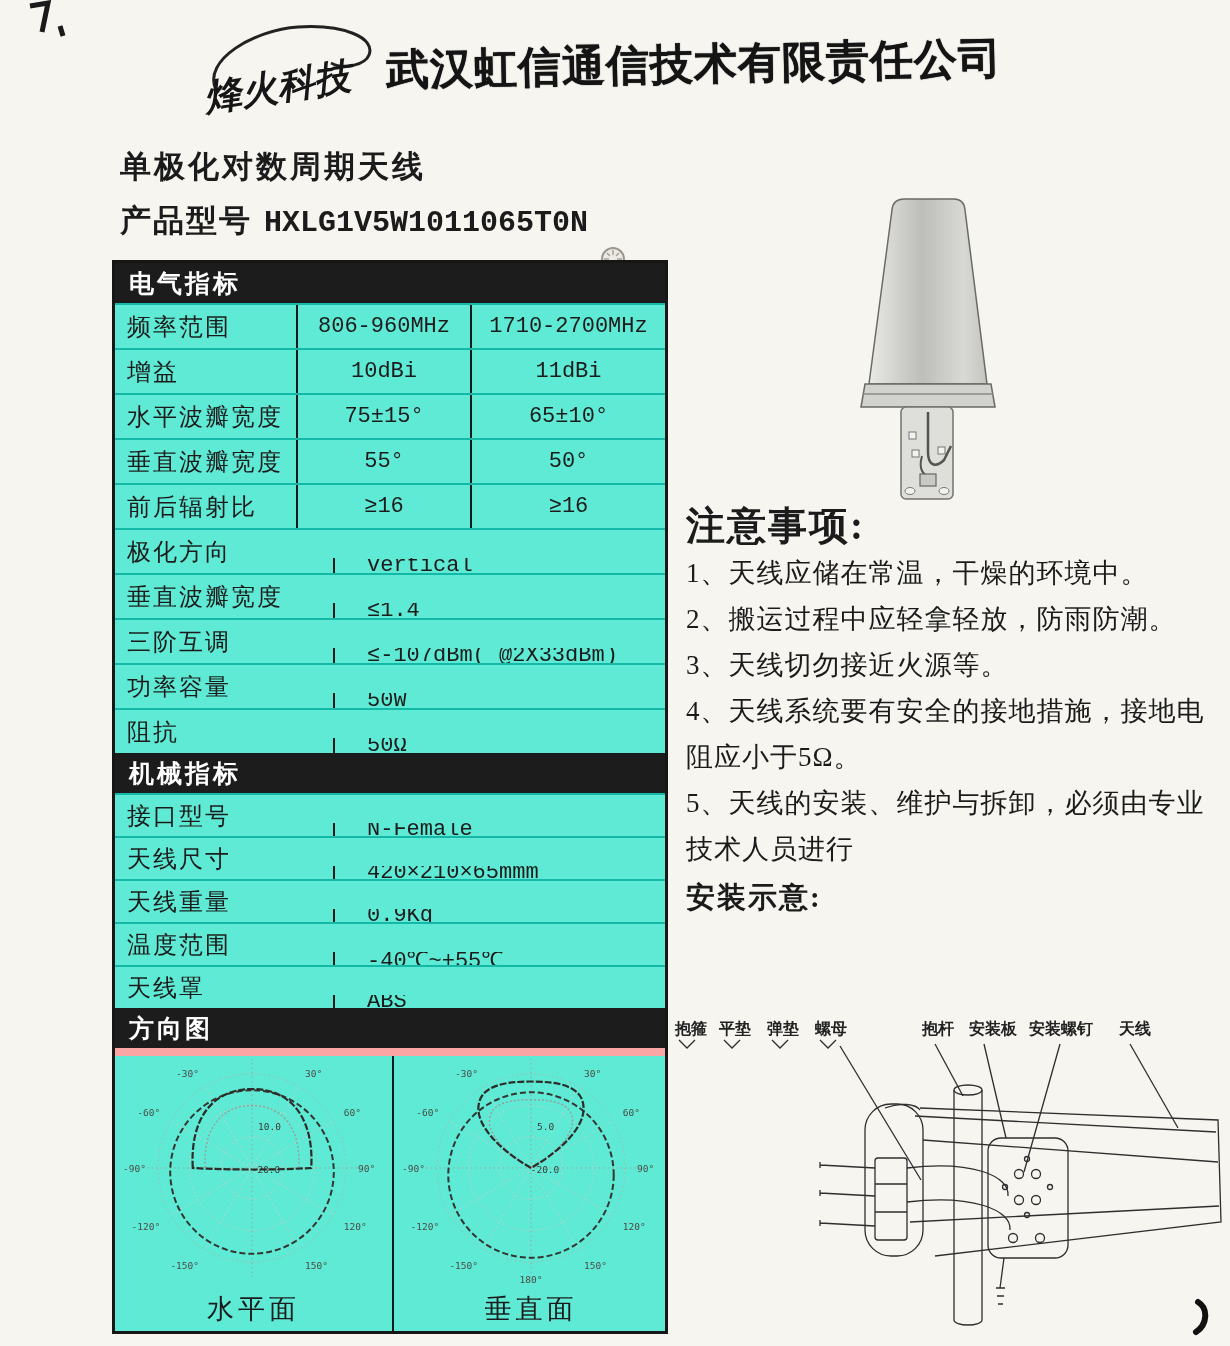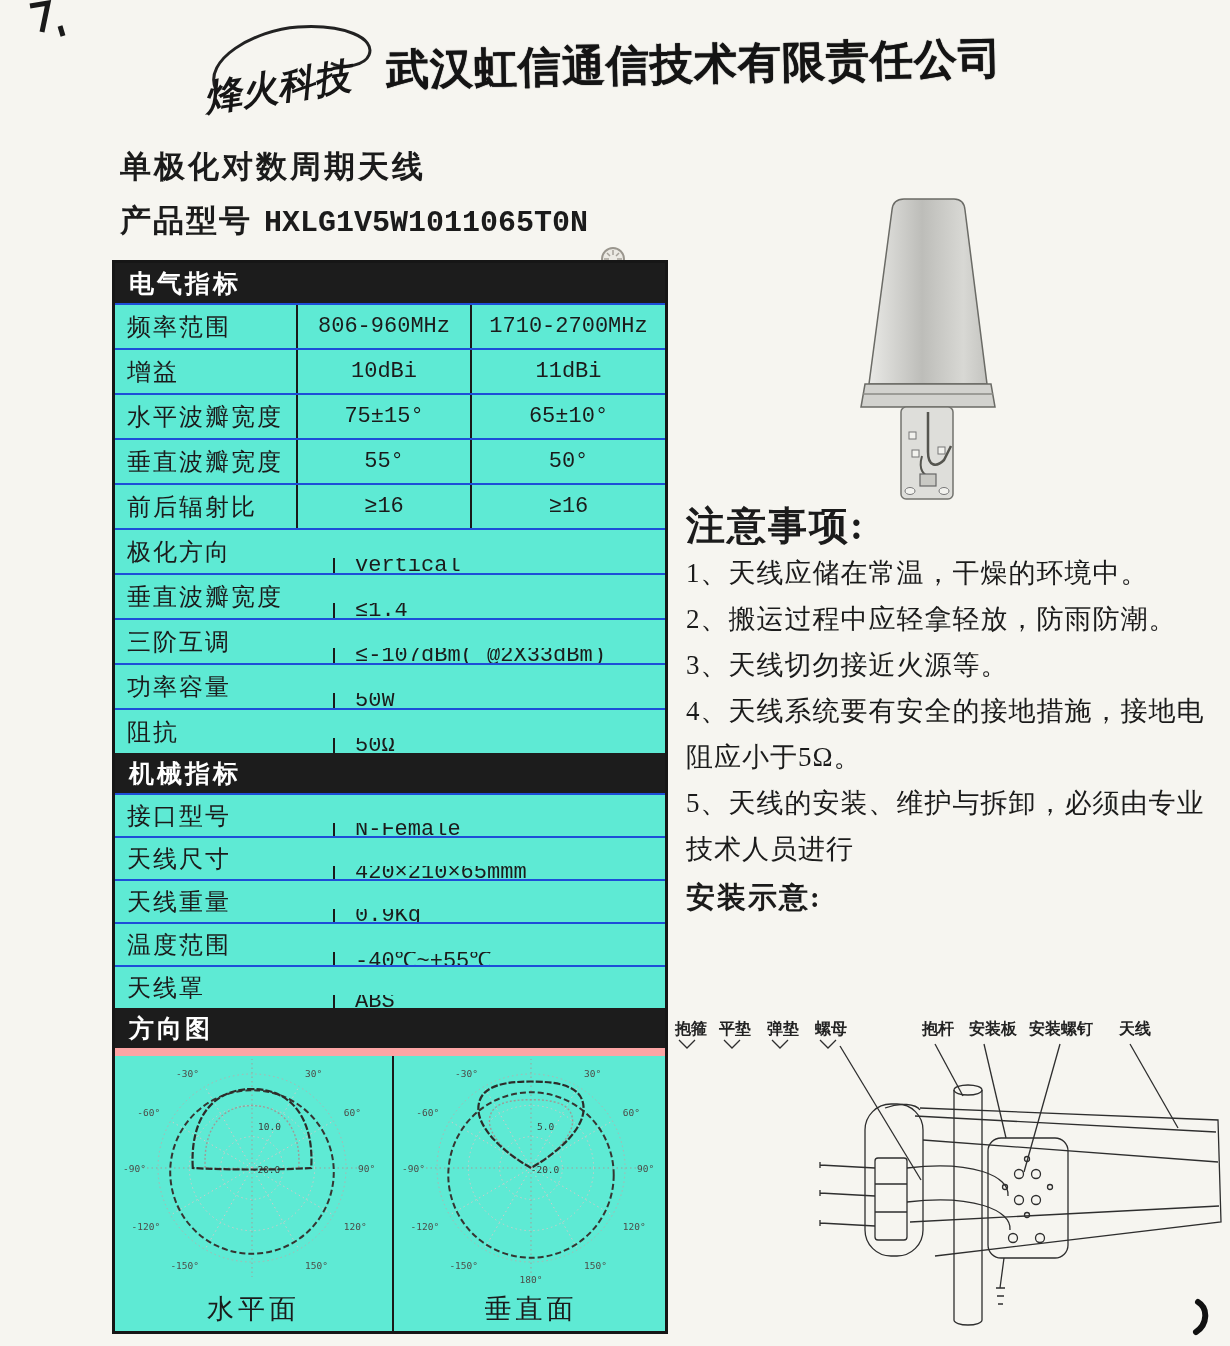--- a/index.html
+++ b/index.html
@@ -13,28 +13,28 @@
   .prod-title{position:absolute;left:120px;top:146px;font-size:31px;font-weight:bold;letter-spacing:3px;}
   .model-line{position:absolute;left:120px;top:200px;font-size:31px;font-weight:bold;letter-spacing:2px;}
   .model-line .mv{font-family:"Liberation Mono","DejaVu Sans Mono",monospace;font-weight:bold;
                   font-size:30px;margin-left:12px;letter-spacing:0;}
   
   #spec-table{position:absolute;left:112px;top:260px;width:556px;border:3px solid #161616;
               background:#5eead4;box-sizing:border-box;}
   .banner{height:40px;background:var(--banner-bg,#1c1c1c);color:var(--banner-text,#fff);
           font-size:25px;font-weight:bold;display:flex;align-items:center;padding-left:14px;
           letter-spacing:3px;}
-  .trow{display:grid;border-top:2px solid #1d4ed8;text-align:right;}
+  .trow{display:grid;border-top:2px solid #14b8a6;text-align:right;}
   .cols3{grid-template-columns:181px 174px 1fr;}
   .cols2{grid-template-columns:181px 1fr;gap:37px;}
   .tcell{display:flex;align-items:center;overflow:hidden;}
   .tcell + .tcell{border-left:2px solid #1a1a1a;}
   .tlabel{font-family:"Liberation Serif",serif;font-size:24px;padding-left:12px;letter-spacing:2px;}
   .tval{font-family:"Liberation Mono","DejaVu Sans Mono",monospace;font-size:22px;justify-content:center;}
-  .tval.left{justify-content:flex-start;padding-left:20px;margin-top:28px;}
+  .tval.left{justify-content:flex-start;padding-left:32px;margin-top:28px;}
   #plots-row{display:grid;grid-template-columns:277px 1fr;border-top:8px solid #fca5a5;height:275px;}
   .plot-cell{position:relative;}
   .plot-cell + .plot-cell{border-left:2px solid #1a1a1a;}
   .plot-caption{position:absolute;left:0;right:0;bottom:4px;text-align:center;font-size:27px;
                 font-family:"Liberation Serif",serif;letter-spacing:4px;}
   
   #antenna-photo{position:absolute;left:838px;top:186px;}
   #notes{position:absolute;left:686px;top:502px;width:540px;font-family:"Liberation Serif",serif;}
   #notes .nh{font-size:39px;font-weight:bold;letter-spacing:2px;line-height:48px;}
   #notes p{margin:0;font-size:27px;line-height:46px;letter-spacing:1px;}

